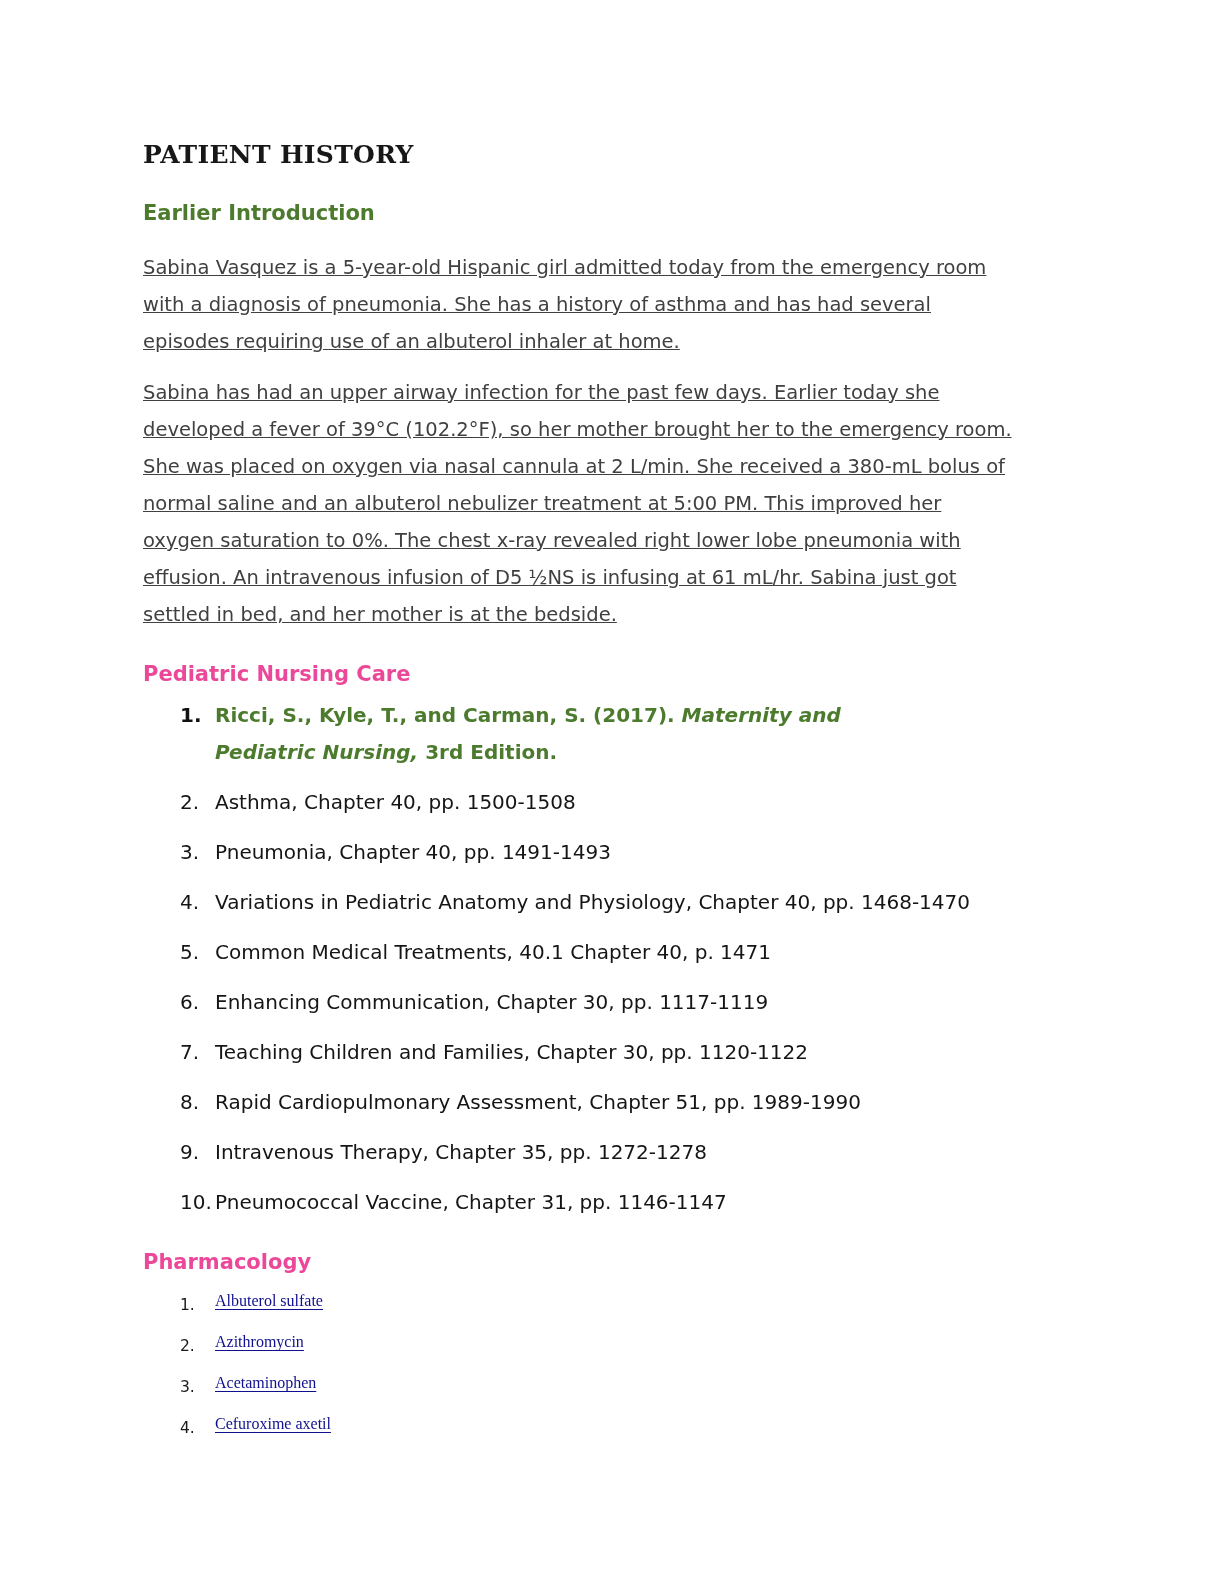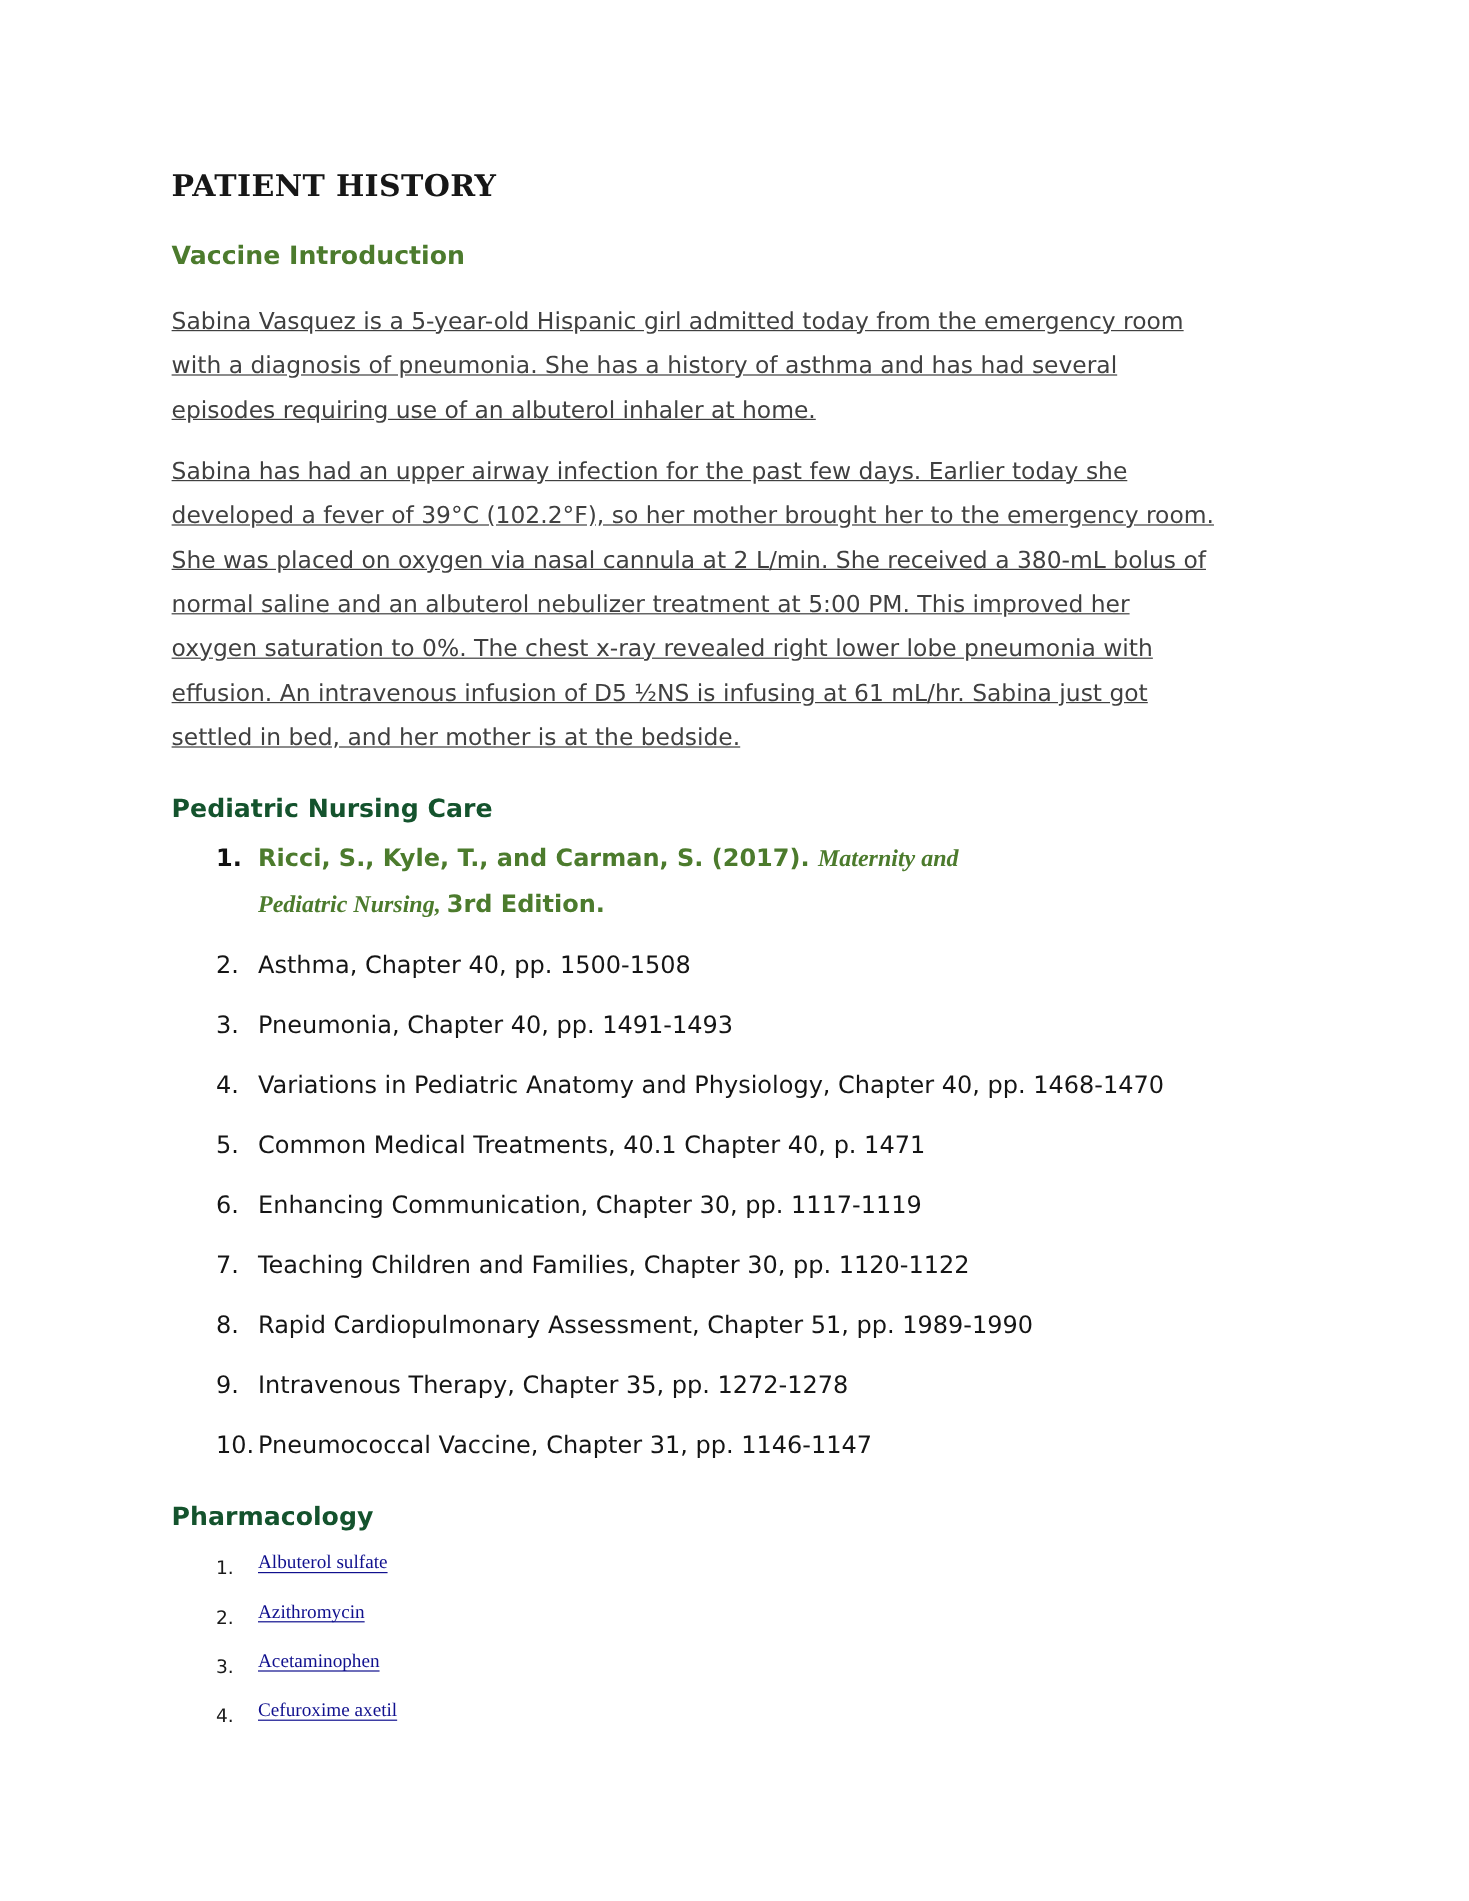--- a/index.html
+++ b/index.html
@@ -28,21 +28,21 @@
     font-size:21px;
     line-height:25px;
     font-weight:bold;
     color:#4c7b2d;
   }
   .h-gray {
     margin-top:28px;
     font-size:21px;
     line-height:26px;
     font-weight:bold;
-    color:#14532d;
+    color:#ec4899;
   }
   .para {
     margin-top:23px;
     font-size:19.5px;
     line-height:37px;
     color:#404040;
   }
   .para + .para { margin-top:14px; }
   .tline { display:block;text-decoration:underline; }
   ol.nursing {
@@ -56,21 +56,21 @@
     line-height:37px;
     color:#151515;
     margin-bottom:13px;
   }
   ol.nursing .num {
     flex:0 0 35px;
     width:35px;
   }
   ol.nursing li.ref { color:#4c7b2d; font-weight:bold; }
   ol.nursing li.ref .num { color:#111111; font-weight:bold; }
-  ol.nursing li.ref em { font-style:italic;font-family:Liberation Serif, serif; }
+  ol.nursing li.ref em { font-style:italic; }
   ol.pharm {
     list-style:none;
     margin-top:12px;
     padding-left:37px;
   }
   ol.pharm li {
     display:flex;
     margin-bottom:9px;
     line-height:28px;
   }
@@ -89,21 +89,21 @@
     text-underline-offset:3px;
   }
 </style>
 </head>
 <body>
 
 <div class="page">
 
   <div class="doc-title">PATIENT HISTORY</div>
 
-  <div class="h-green">Vaccine Introduction</div>
+  <div class="h-green">Earlier Introduction</div>
 
   <p class="para">
     <span class="tline">Sabina Vasquez is a 5-year-old Hispanic girl admitted today from the emergency room</span>
     <span class="tline">with a diagnosis of pneumonia. She has a history of asthma and has had several</span>
     <span class="tline">episodes requiring use of an albuterol inhaler at home.</span>
   </p>
 
   <p class="para">
     <span class="tline">Sabina has had an upper airway infection for the past few days. Earlier today she</span>
     <span class="tline">developed a fever of 39°C (102.2°F), so her mother brought her to the emergency room.</span>

